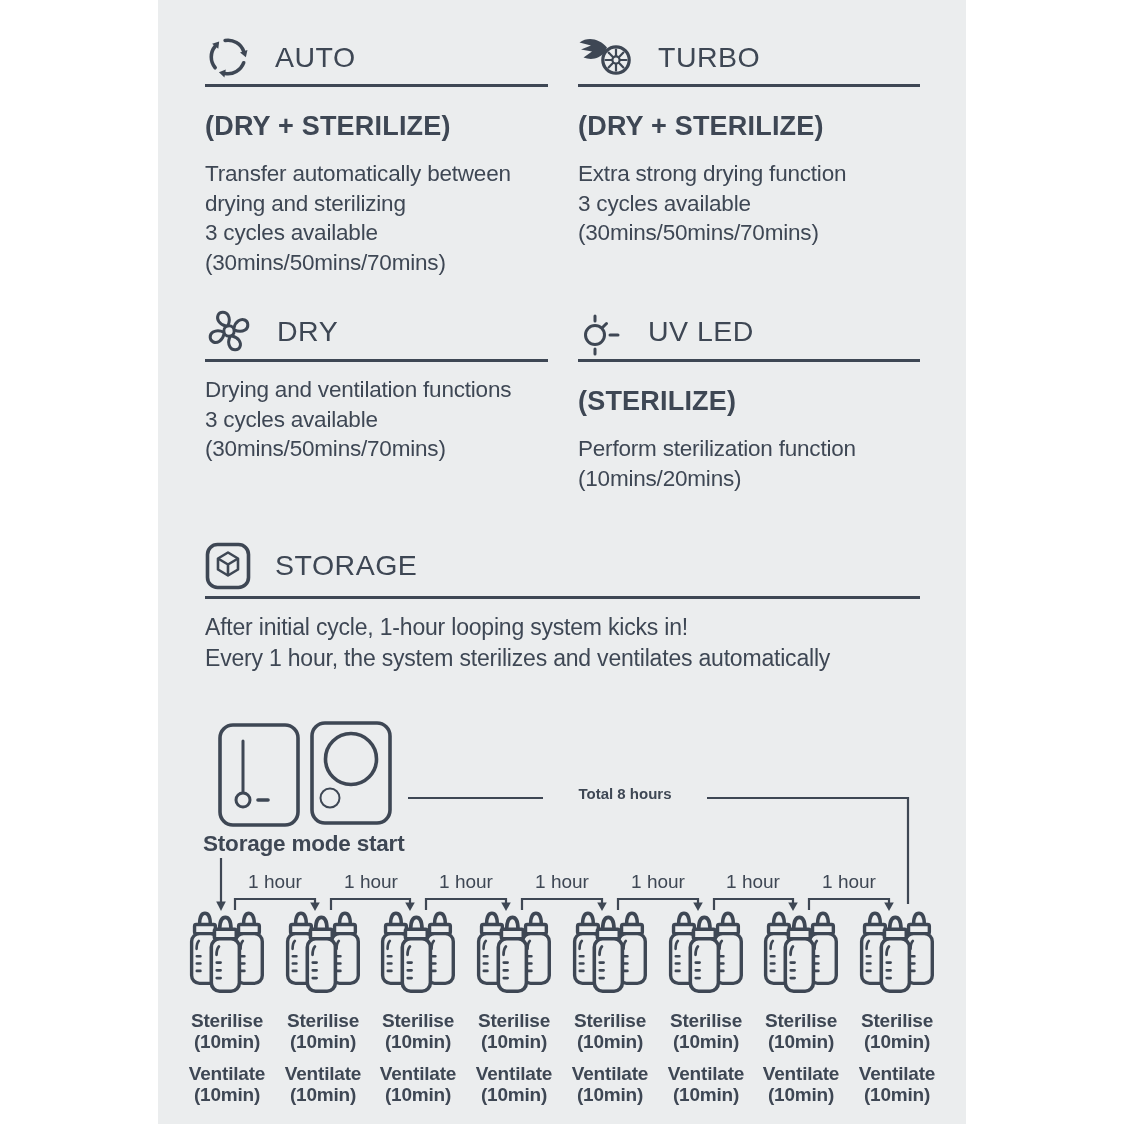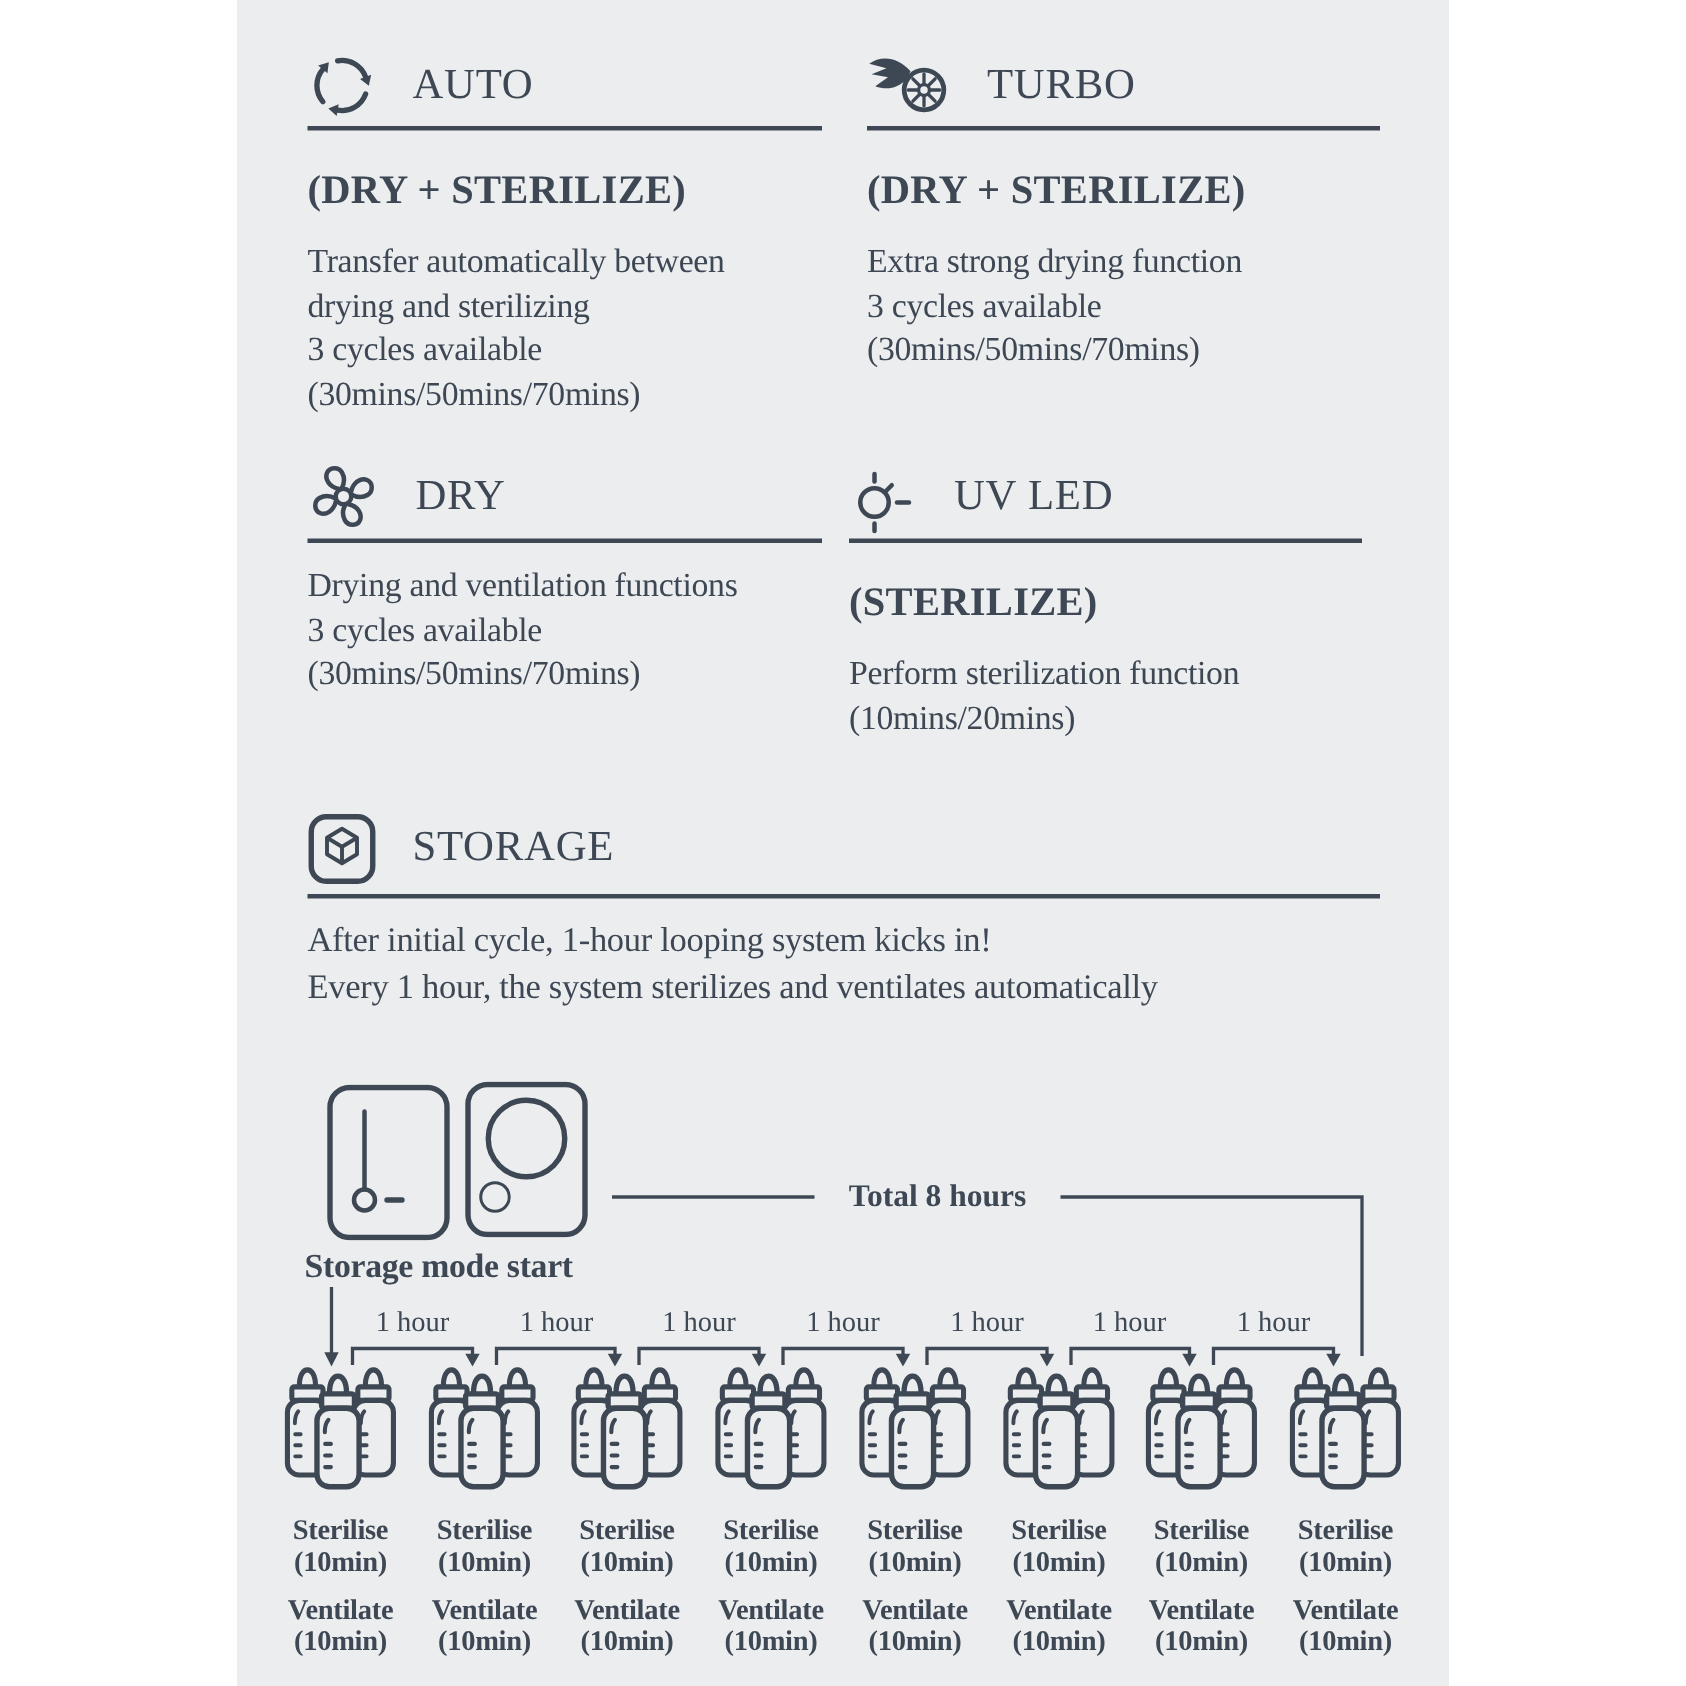--- a/index.html
+++ b/index.html
@@ -2,36 +2,36 @@
 <html><head>
 <meta charset="utf-8">
 <style>
   :root{
     --ink:#3e4754;
     --panel:#ebedee;
   }
   html,body{margin:0;padding:0;background:#ffffff;}
   .canvas{
     position:relative;width:1124px;height:1124px;background:#ffffff;
-    font-family:Liberation Serif, serif;color:var(--ink);
+    font-family:Liberation Sans, sans-serif;color:var(--ink);
     overflow:hidden;
   }
   .panel{position:absolute;left:158px;top:0;width:808px;height:1124px;background:var(--panel);}
   .sec{position:absolute;}
   .sec-head{display:flex;align-items:center;gap:24px;border-bottom:3px solid var(--ink);}
   .h54{height:54px;} .h56{height:56px;} .h61{height:61px;}
   .sec-title{margin:0;font-size:28.5px;font-weight:500;letter-spacing:.5px;line-height:1;}
   .sec-sub{margin-top:24px;font-size:27px;font-weight:600;letter-spacing:.2px;line-height:30px;}
   .sec-body{margin-top:18px;font-size:22.5px;line-height:29.5px;font-weight:400;letter-spacing:-.2px;}
   .sec--dry .sec-body{margin-top:13px;}
   .sec--storage .sec-body{margin-top:13px;font-size:23px;line-height:30.5px;}
   .icon{flex:0 0 auto;display:block;}
   .abs{position:absolute;}
   .start-label{left:203px;top:831px;width:230px;font-size:22.5px;font-weight:700;letter-spacing:-.2px;}
-  .total-label{left:543px;top:785px;width:164px;text-align:center;font-size:21px;font-weight:700;}
+  .total-label{left:543px;top:785px;width:164px;text-align:center;font-size:15px;font-weight:700;}
   .hour-label{top:871px;width:90px;text-align:center;font-size:19px;font-weight:500;}
   .connectors{left:0;top:0;pointer-events:none;}
   .cycle{position:absolute;top:906px;width:96px;}
   .bottles{display:block;margin:0 auto;}
   .cycle-label{margin-top:16px;text-align:center;font-size:19px;font-weight:600;line-height:21px;letter-spacing:-.2px;}
   .cl-pair2{margin-top:11px;}
   .defs-holder{position:absolute;width:0;height:0;overflow:hidden;}
 </style>
 </head>
 <body>
@@ -121,21 +121,21 @@
       </svg>
       <h2 class="sec-title">DRY</h2>
     </div>
     <div class="sec-body">
       <div>Drying and ventilation functions</div>
       <div>3 cycles available</div>
       <div>(30mins/50mins/70mins)</div>
     </div>
   </section>
 
-  <section class="sec" style="left:566px;top:303px;width:342px;">
+  <section class="sec" style="left:578px;top:303px;width:342px;">
     <div class="sec-head h56">
       <svg class="icon" width="46" height="50" viewBox="0 0 46 50">
         <g stroke="#3e4754" stroke-width="3" fill="none" stroke-linecap="round">
           <circle cx="17" cy="29" r="9.5"></circle>
           <line x1="17" y1="10" x2="17" y2="15"></line>
           <line x1="24.5" y1="21.5" x2="28.5" y2="17.5"></line>
           <line x1="32" y1="29" x2="40" y2="29"></line>
           <line x1="17" y1="43" x2="17" y2="48"></line>
         </g>
       </svg>

